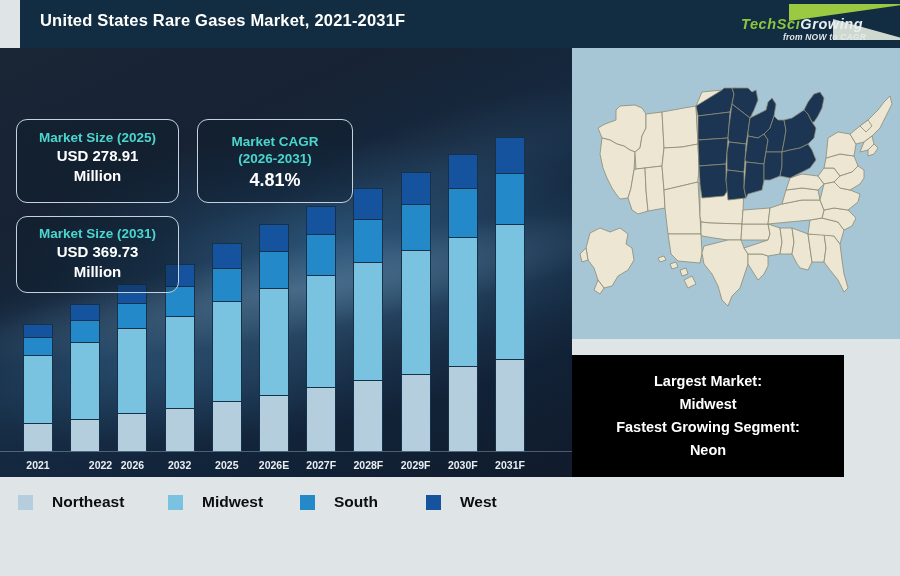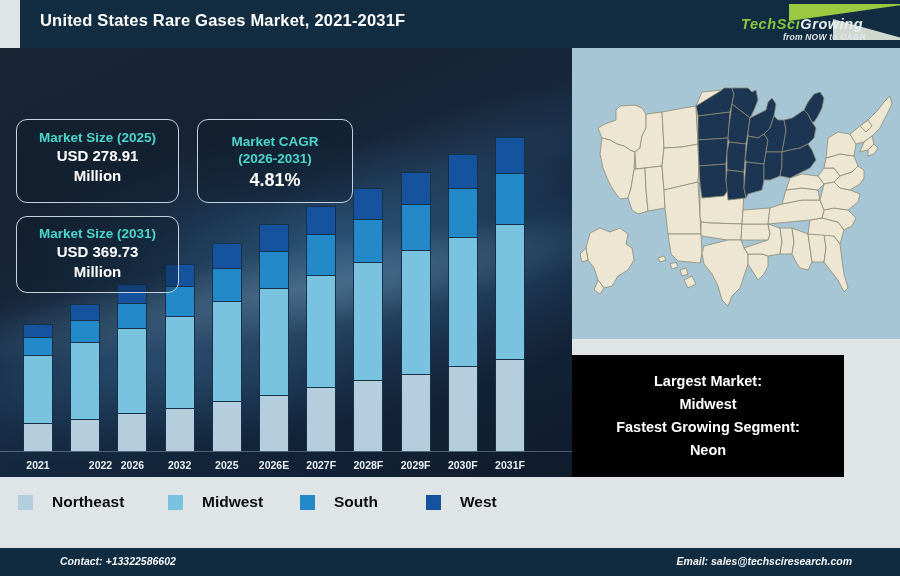--- a/index.html
+++ b/index.html
@@ -294,18 +294,14 @@
       <div class="legend-item" style="left: 300px; justify-content: center;">
         <span class="legend-swatch" style="background: rgb(35, 137, 200);"></span>
         <span class="legend-label">South</span>
       </div>
       <div class="legend-item" style="left: 414px; padding-left: 12px;">
         <span class="legend-swatch" style="background: rgb(22, 83, 158);"></span>
         <span class="legend-label">West</span>
       </div>
     </div>
 
-  <div id="footer">
-    <div class="foot-text" id="foot-contact">Contact: +13322586602</div>
-    <div class="foot-text" id="foot-email">Email: sales@techsciresearch.com</div>
-  </div>
 
 </div>
 
 </body></html>

